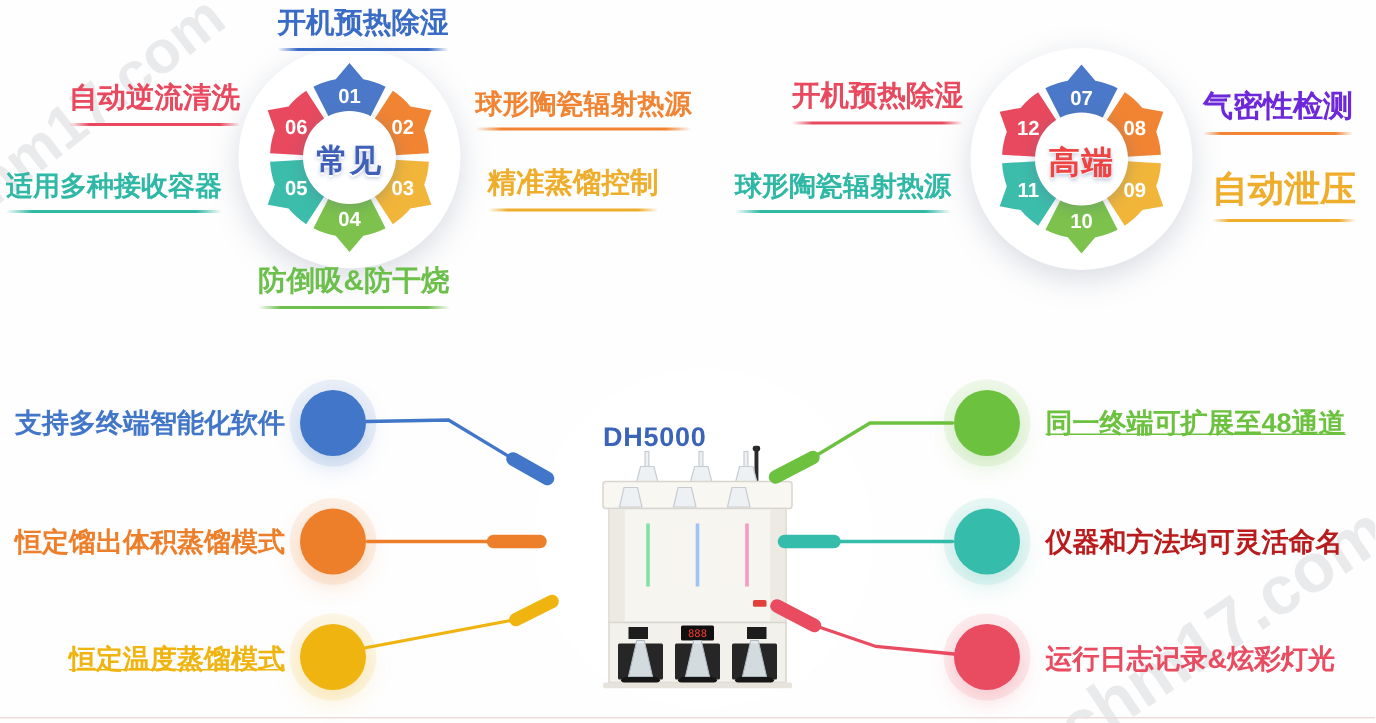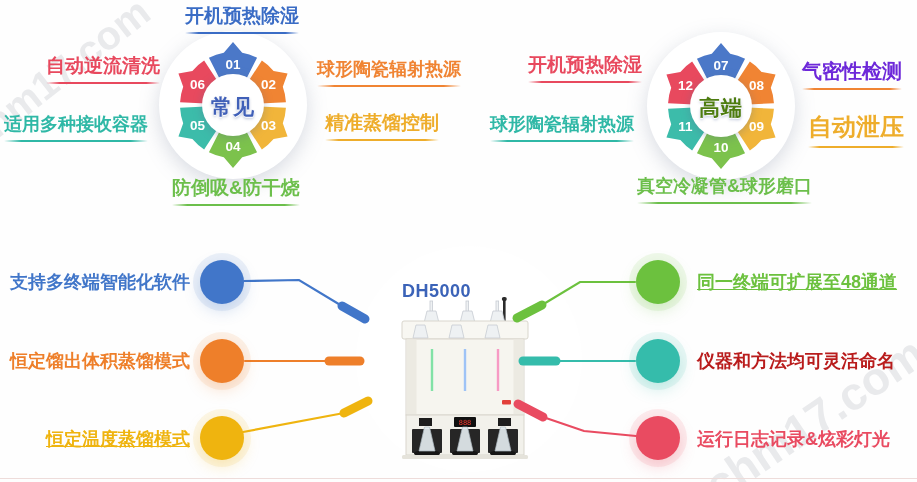--- a/index.html
+++ b/index.html
@@ -112,40 +112,39 @@
       <path d="M55.29 92.64L41.13 114.45A53 53 0 0 1 29.40 104.07L15.44 101.50L20.20 88.13A53 53 0 0 1 17.07 72.77L43.04 71.41A27 27 0 0 0 55.29 92.64Z" fill="#3cbcaa"></path>
       <path d="M43.04 68.59L17.07 67.23A53 53 0 0 1 20.20 51.87L15.44 38.50L29.40 35.93A53 53 0 0 1 41.13 25.55L55.29 47.36A27 27 0 0 0 43.04 68.59Z" fill="#e8495e"></path>
       <circle cx="70" cy="70" r="31" fill="#ffffff" style="filter:drop-shadow(0 2px 5px rgba(90,110,140,.35))"></circle>
       <text x="70.0" y="33.8" text-anchor="middle" class="seg-num">07</text>
       <text x="105.5" y="54.3" text-anchor="middle" class="seg-num">08</text>
       <text x="105.5" y="95.3" text-anchor="middle" class="seg-num">09</text>
       <text x="70.0" y="115.8" text-anchor="middle" class="seg-num">10</text>
       <text x="34.5" y="95.3" text-anchor="middle" class="seg-num">11</text>
       <text x="34.5" y="54.3" text-anchor="middle" class="seg-num">12</text>
     </svg>
-  <div class="wheel-center" id="wheel-center-right" style="color: #4d7c0f;">高端</div>
+  <div class="wheel-center" id="wheel-center-right" style="color: #ef4444;">高端</div>
 
   <div class="lbl" id="rwl-left-upper">
     <span style="color: rgb(232, 73, 94);">开机预热除湿</span>
     <div class="ul" style="background: linear-gradient(90deg, rgba(232, 73, 94, 0), rgb(232, 73, 94) 12%, rgb(232, 73, 94) 88%, rgba(232, 73, 94, 0));"></div>
   </div>
   <div class="lbl" id="rwl-left-lower">
     <span style="color: rgb(47, 184, 166);">球形陶瓷辐射热源</span>
     <div class="ul" style="background: linear-gradient(90deg, rgba(47, 184, 166, 0), rgb(47, 184, 166) 12%, rgb(47, 184, 166) 88%, rgba(47, 184, 166, 0));"></div>
   </div>
   <div class="lbl" id="rwl-right-upper">
     <span style="color: #6d28d9;">气密性检测</span>
     <div class="ul" style="background: linear-gradient(90deg, rgba(240, 132, 51, 0), rgb(240, 132, 51) 12%, rgb(240, 132, 51) 88%, rgba(240, 132, 51, 0));"></div>
   </div>
   <div class="lbl" id="rwl-right-lower">
     <span style="color: rgb(238, 173, 43);">自动泄压</span>
     <div class="ul" style="background: linear-gradient(90deg, rgba(238, 173, 43, 0), rgb(238, 173, 43) 12%, rgb(238, 173, 43) 88%, rgba(238, 173, 43, 0));"></div>
   </div>
   <div class="lbl" id="rwl-bottom">
-    <span style="color: rgb(108, 191, 75);">真空冷凝管&amp;球形磨口</span>
     <div class="ul" style="background: linear-gradient(90deg, rgba(108, 191, 75, 0), rgb(108, 191, 75) 12%, rgb(108, 191, 75) 88%, rgba(108, 191, 75, 0));"></div>
   </div>
 
   <div id="product-ring"></div>
   <div id="product-model" style="color: rgb(59, 99, 184);">DH5000</div>
   <svg id="device" viewBox="0 0 132 162">
     <g>
       <rect x="102.8" y="0" width="5" height="4" rx="2" fill="#2b2b2b"></rect>
       <rect x="104" y="2" width="2.6" height="27" rx="1.2" fill="#2b2b2b"></rect>
     </g>

